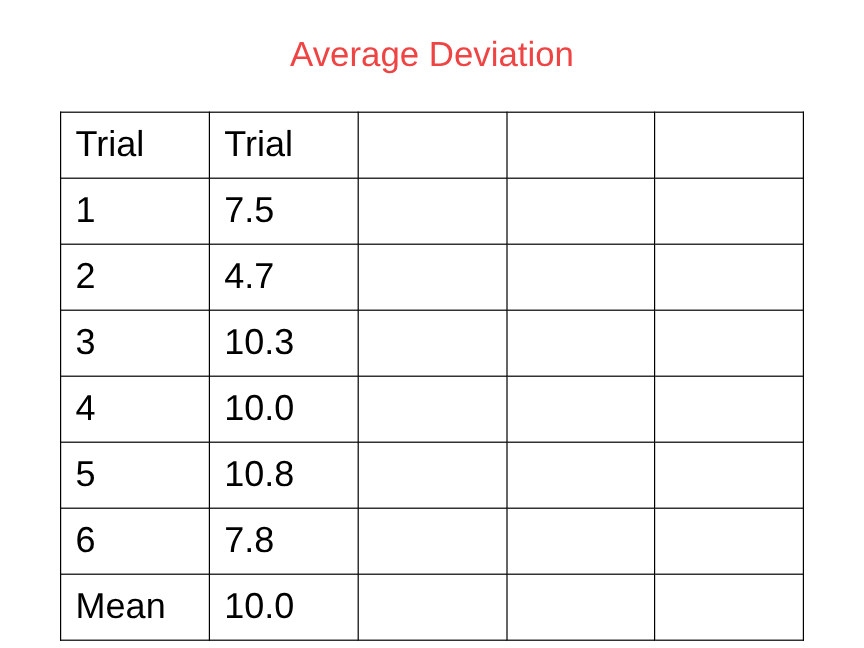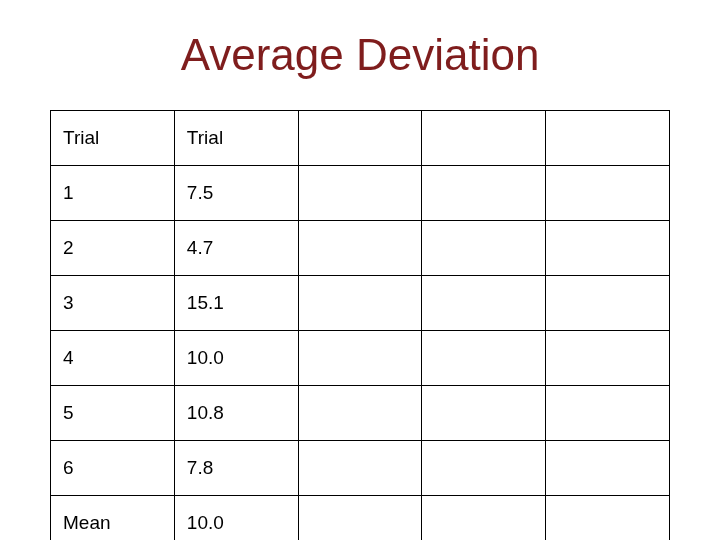--- a/index.html
+++ b/index.html
@@ -13,35 +13,35 @@
       height: 540px;
       background: #ffffff;
       font-family: Arial, sans-serif;
       display: flex;
       flex-direction: column;
       align-items: center;
       padding-top: 30px;
     }
 
     .page-title {
-      font-size: 44px;
+      font-size: 29px;
       font-weight: normal;
       margin-bottom: 30px;
-      color: #7f1d1d;
+      color: #ef4444;
     }
 
     .data-table {
       border-collapse: collapse;
       width: 620px;
     }
 
     .data-table td {
       border: 1px solid #000000;
       padding: 8px 12px;
-      font-size: 19px;
+      font-size: 30px;
       color: #000000;
       width: 124px;
       height: 55px;
       vertical-align: middle;
     }
 
     .data-table tr:first-child td {
       font-weight: normal;
     }
   </style>
@@ -68,21 +68,21 @@
       </tr>
       <tr>
         <td>2</td>
         <td>4.7</td>
         <td></td>
         <td></td>
         <td></td>
       </tr>
       <tr>
         <td>3</td>
-        <td>15.1</td>
+        <td>10.3</td>
         <td></td>
         <td></td>
         <td></td>
       </tr>
       <tr>
         <td>4</td>
         <td>10.0</td>
         <td></td>
         <td></td>
         <td></td>

